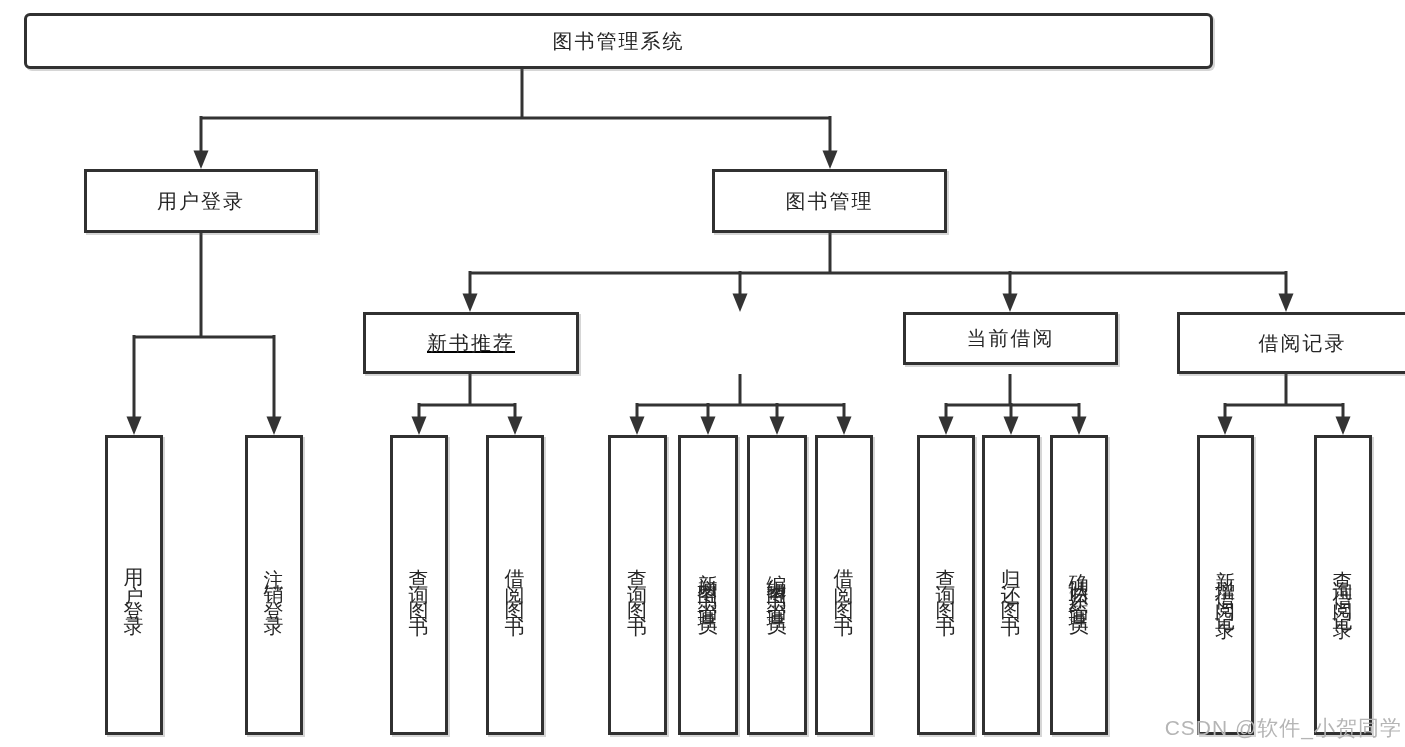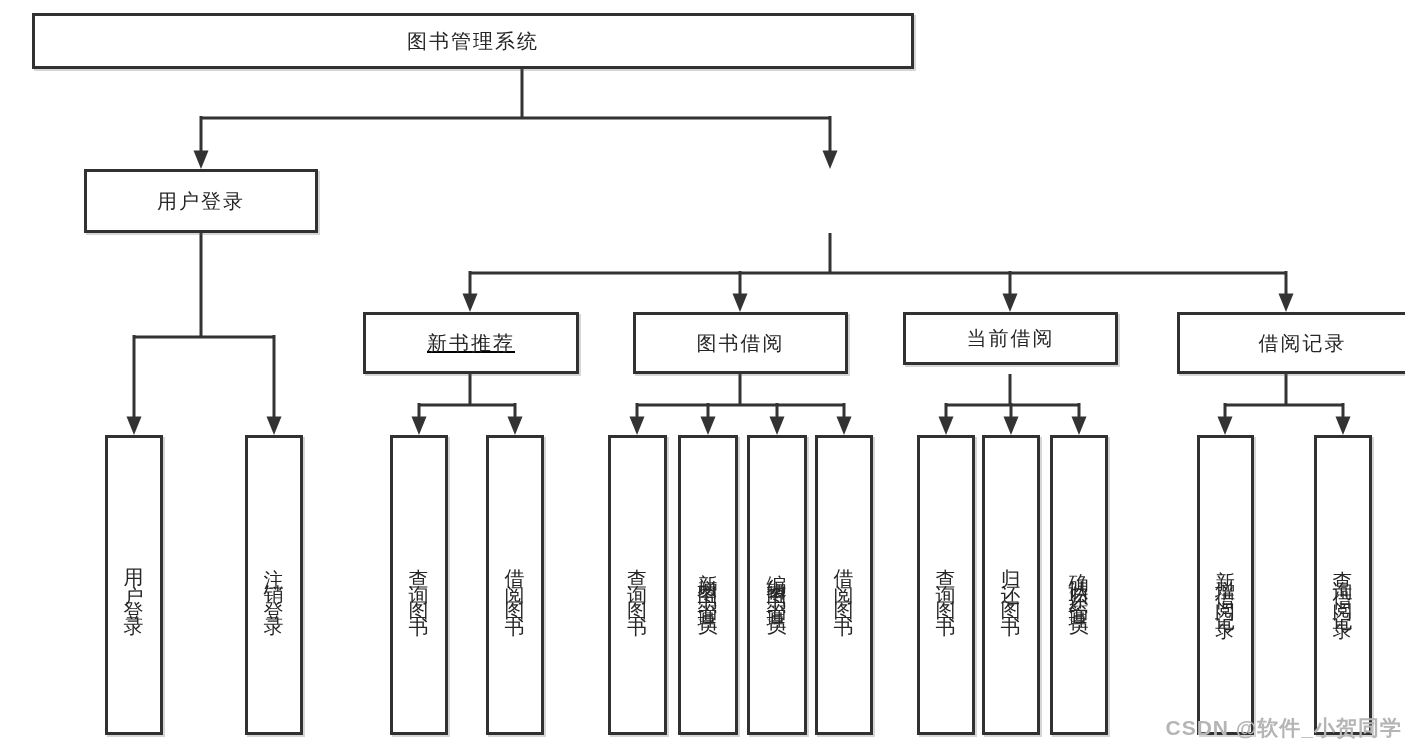--- a/index.html
+++ b/index.html
@@ -32,21 +32,20 @@
   .ls6{letter-spacing:10px;}
   .ls9{letter-spacing:6px;}
   .watermark{
     position:absolute;
     right:3px;bottom:5px;
     font-size:21px;
     color:#b5b5b5;
     letter-spacing:1px;
     z-index:6;
     white-space:nowrap;
-    font-weight:bold;
   }
 </style>
 </head>
 <body>
 
 <div class="stage">
 
   <svg class="wires" width="1405" height="747" viewBox="0 0 1405 747">
     <g stroke="#333333" stroke-width="3" fill="none">
 
@@ -105,33 +104,33 @@
       <polygon points="769.5,416.5 784.5,416.5 777,435"></polygon>
       <polygon points="836.5,416.5 851.5,416.5 844,435"></polygon>
       <polygon points="938.5,416.5 953.5,416.5 946,435"></polygon>
       <polygon points="1003.5,416.5 1018.5,416.5 1011,435"></polygon>
       <polygon points="1071.5,416.5 1086.5,416.5 1079,435"></polygon>
       <polygon points="1217.5,416.5 1232.5,416.5 1225,435"></polygon>
       <polygon points="1335.5,416.5 1350.5,416.5 1343,435"></polygon>
     </g>
   </svg>
 
-  <div class="box" style="left:32px;top:13px;width:882px;height:56px;">
+  <div class="box" style="left:24px;top:13px;width:1189px;height:56px;border-radius:6px;">
     <span class="h-label">图书管理系统</span>
   </div>
 
   <div class="box" style="left:84px;top:169px;width:234px;height:64px;">
     <span class="h-label">用户登录</span>
   </div>
+  <div class="box" style="left:712px;top:169px;width:235px;height:64px;">
+    <span class="h-label">图书管理</span>
+  </div>
 
   <div class="box" style="left:363px;top:312px;width:216px;height:62px;text-decoration:underline;">
     <span class="h-label">新书推荐</span>
-  </div>
-  <div class="box" style="left:633px;top:312px;width:215px;height:62px;">
-    <span class="h-label">图书借阅</span>
   </div>
   <div class="box" style="left:903px;top:312px;width:215px;height:53px;">
     <span class="h-label">当前借阅</span>
   </div>
   <div class="box" style="left:1177px;top:312px;width:251px;height:62px;">
     <span class="h-label">借阅记录</span>
   </div>
 
   <div class="box" style="left:105px;top:435px;width:58px;height:300px;">
     <span class="v-label ls4">用户登录</span>

